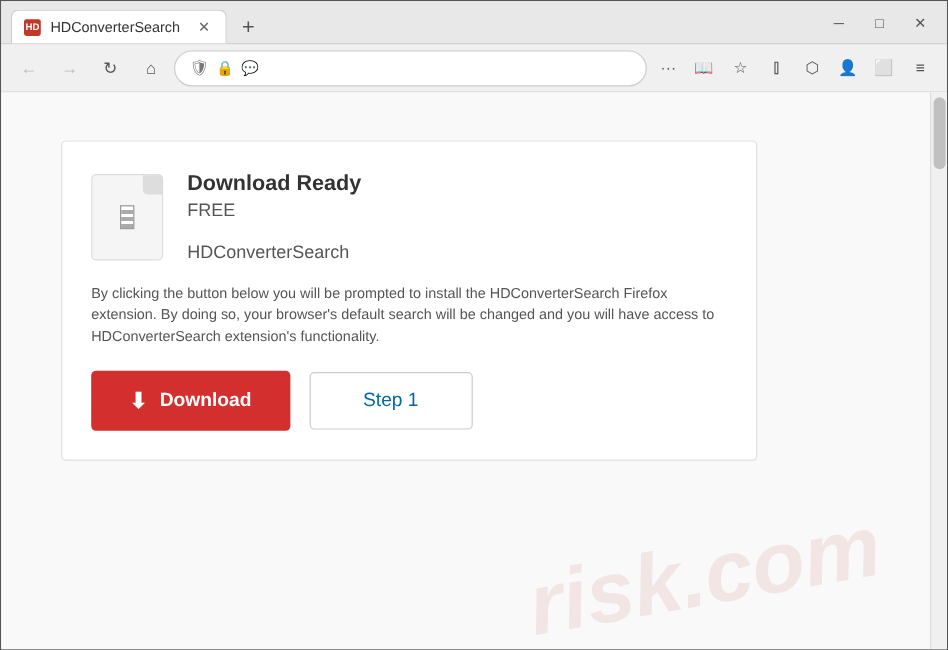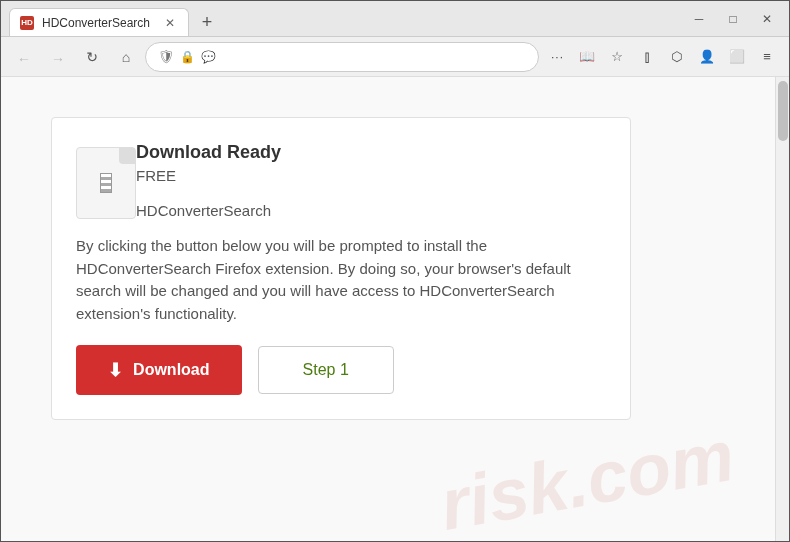--- a/index.html
+++ b/index.html
@@ -238,21 +238,22 @@
       border: 1px solid #e0e0e0;
       border-radius: 4px;
       padding: 24px;
       max-width: 580px;
       position: relative;
       z-index: 1;
     }
 
     .card-header {
       display: flex;
-      align-items: flex-end;
+      gap: 20px;
+      align-items: center;
       margin-bottom: 16px;
     }
 
     .file-icon {
       width: 60px;
       height: 72px;
       background: #f5f5f5;
       border: 1px solid #ddd;
       border-radius: 4px;
       position: relative;
@@ -299,21 +300,21 @@
       color: #555;
       margin-bottom: 18px;
     }
 
     .card-info .app-name {
       font-size: 15px;
       color: #555;
     }
 
     .disclaimer {
-      font-size: 15px;
+      font-size: 12px;
       color: #555;
       line-height: 1.5;
       margin-bottom: 20px;
     }
 
     .action-buttons {
       display: flex;
       gap: 16px;
       align-items: center;
     }
@@ -329,21 +330,21 @@
       cursor: pointer;
       display: flex;
       align-items: center;
       gap: 10px;
       min-width: 160px;
       justify-content: center;
     }
 
     .btn-step {
       background: white;
-      color: #4d7c0f;
+      color: #0369a1;
       border: 1px solid #ccc;
       border-radius: 4px;
       padding: 14px 44px;
       font-size: 16px;
       cursor: pointer;
       min-width: 120px;
       justify-content: center;
     }
 
     .download-icon-arrow {

